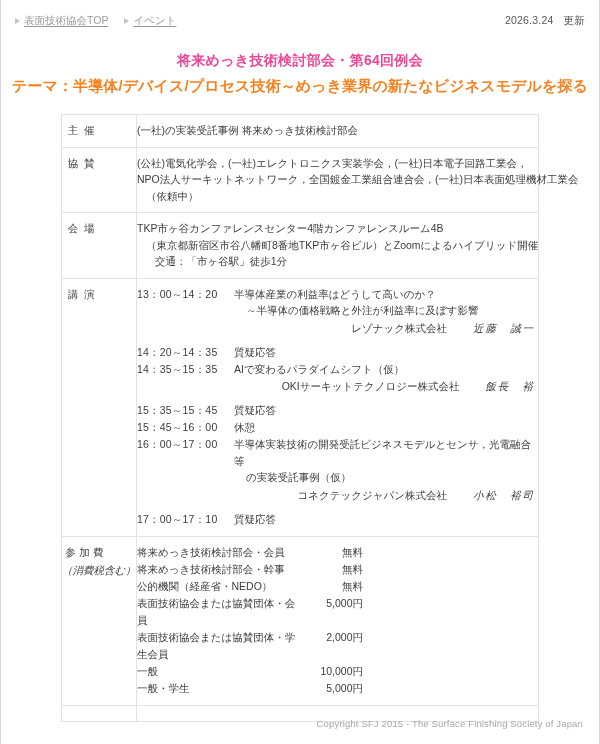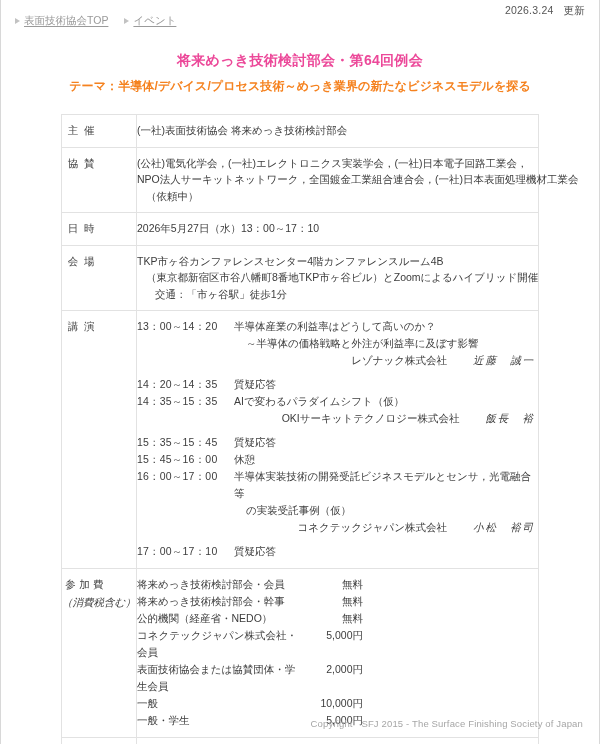--- a/index.html
+++ b/index.html
@@ -55,42 +55,42 @@
   }
   .crumb-label {
     color: #9a9a9a;
     text-decoration: underline;
     text-underline-offset: 2px;
     cursor: pointer;
   }
   .update-stamp {
     position: absolute;
     right: 14px;
-    top: 4px;
+    top: 14px;
     font-size: 10.5px;
     color: #555;
     letter-spacing: 0.2px;
   }
   .update-stamp .u-label { margin-left: 7px; }
 
   
   .headings {
     margin-top: 12px;
     text-align: center;
   }
   .title-main {
     font-size: 14px;
     font-weight: bold;
     color: #ec4899;
     letter-spacing: 0.3px;
     line-height: 20px;
   }
   .title-theme {
     margin-top: 7px;
-    font-size: 12px;
+    font-size: 15px;
     font-weight: bold;
     color: #F5821F;
     letter-spacing: 0.1px;
     line-height: 18px;
   }
 
   
   .tbl-wrap {
     margin: 19px auto 0 auto;
     width: 478px;
@@ -143,21 +143,21 @@
     display: flex;
     line-height: 17px;
   }
   .lect-time {
     width: 97px;
     flex: 0 0 97px;
     letter-spacing: 0.2px;
     white-space: nowrap;
   }
   .lect-body { flex: 1 1 auto; }
-  .lect-sub { padding-left: 12px; }
+  .lect-sub { padding-left: 12px; font-family: Liberation Mono, monospace; }
   .lect-gap { height: 7px; }
   .lect-speaker {
     text-align: right;
     padding-right: 3px;
     white-space: nowrap;
   }
   .lect-speaker .org { margin-right: 26px; }
   .lect-speaker .nm-s { letter-spacing: 0.18em; font-style: italic; }
 
   
@@ -177,21 +177,21 @@
     position: absolute;
     left: 0;
     right: 0;
     bottom: 15px;
     text-align: right;
     padding-right: 16px;
     font-size: 9.5px;
     color: #a6a6a6;
     letter-spacing: 0.15px;
   }
-  .footer .cw { margin-right: 6px; }
+  .footer .cw { }
 </style>
 </head>
 <body>
 
 <div class="page">
 
   <div class="topbar">
     <div class="breadcrumb">
       <span class="crumb">
         <span class="crumb-arrow"></span>
@@ -215,43 +215,35 @@
 
   <div class="tbl-wrap">
     <table class="info">
 
       <tbody>
           <tr>
         <td class="lbl">
           <span class="spaced">主催</span>
         </td>
         <td class="val">
-          <span class="ln">(一社)表面技術協会 将来めっき技術検討部会</span>
+          <span class="ln">(一社)の実装受託事例 将来めっき技術検討部会</span>
         </td>
       </tr>
 
       <tr>
         <td class="lbl">
           <span class="spaced">協賛</span>
         </td>
         <td class="val">
           <span class="ln">(公社)電気化学会，(一社)エレクトロニクス実装学会，(一社)日本電子回路工業会，</span>
           <span class="ln">NPO法人サーキットネットワーク，全国鍍金工業組合連合会，(一社)日本表面処理機材工業会</span>
           <span class="ln ind1">（依頼中）</span>
         </td>
       </tr>
 
-      <tr>
-        <td class="lbl">
-          <span class="spaced">日時</span>
-        </td>
-        <td class="val">
-          <span class="ln">2026年5月27日（水）13：00～17：10</span>
-        </td>
-      </tr>
 
       <tr>
         <td class="lbl">
           <span class="spaced">会場</span>
         </td>
         <td class="val">
           <span class="ln">TKP市ヶ谷カンファレンスセンター4階カンファレンスルーム4B</span>
           <span class="ln ind1">（東京都新宿区市谷八幡町8番地TKP市ヶ谷ビル）とZoomによるハイブリッド開催</span>
           <span class="ln ind2">交通：「市ヶ谷駅」徒歩1分</span>
         </td>
@@ -330,21 +322,21 @@
                 </div>
                 <div class="fee-row">
                   <div class="fee-name">将来めっき技術検討部会・幹事</div>
                   <div class="fee-price">無料</div>
                 </div>
                 <div class="fee-row">
                   <div class="fee-name">公的機関（経産省・NEDO）</div>
                   <div class="fee-price">無料</div>
                 </div>
                 <div class="fee-row">
-                  <div class="fee-name">コネクテックジャパン株式会社・会員</div>
+                  <div class="fee-name">表面技術協会または協賛団体・会員</div>
                   <div class="fee-price">5,000円</div>
                 </div>
                 <div class="fee-row">
                   <div class="fee-name">表面技術協会または協賛団体・学生会員</div>
                   <div class="fee-price">2,000円</div>
                 </div>
                 <div class="fee-row">
                   <div class="fee-name">一般</div>
                   <div class="fee-price">10,000円</div>
                 </div>

